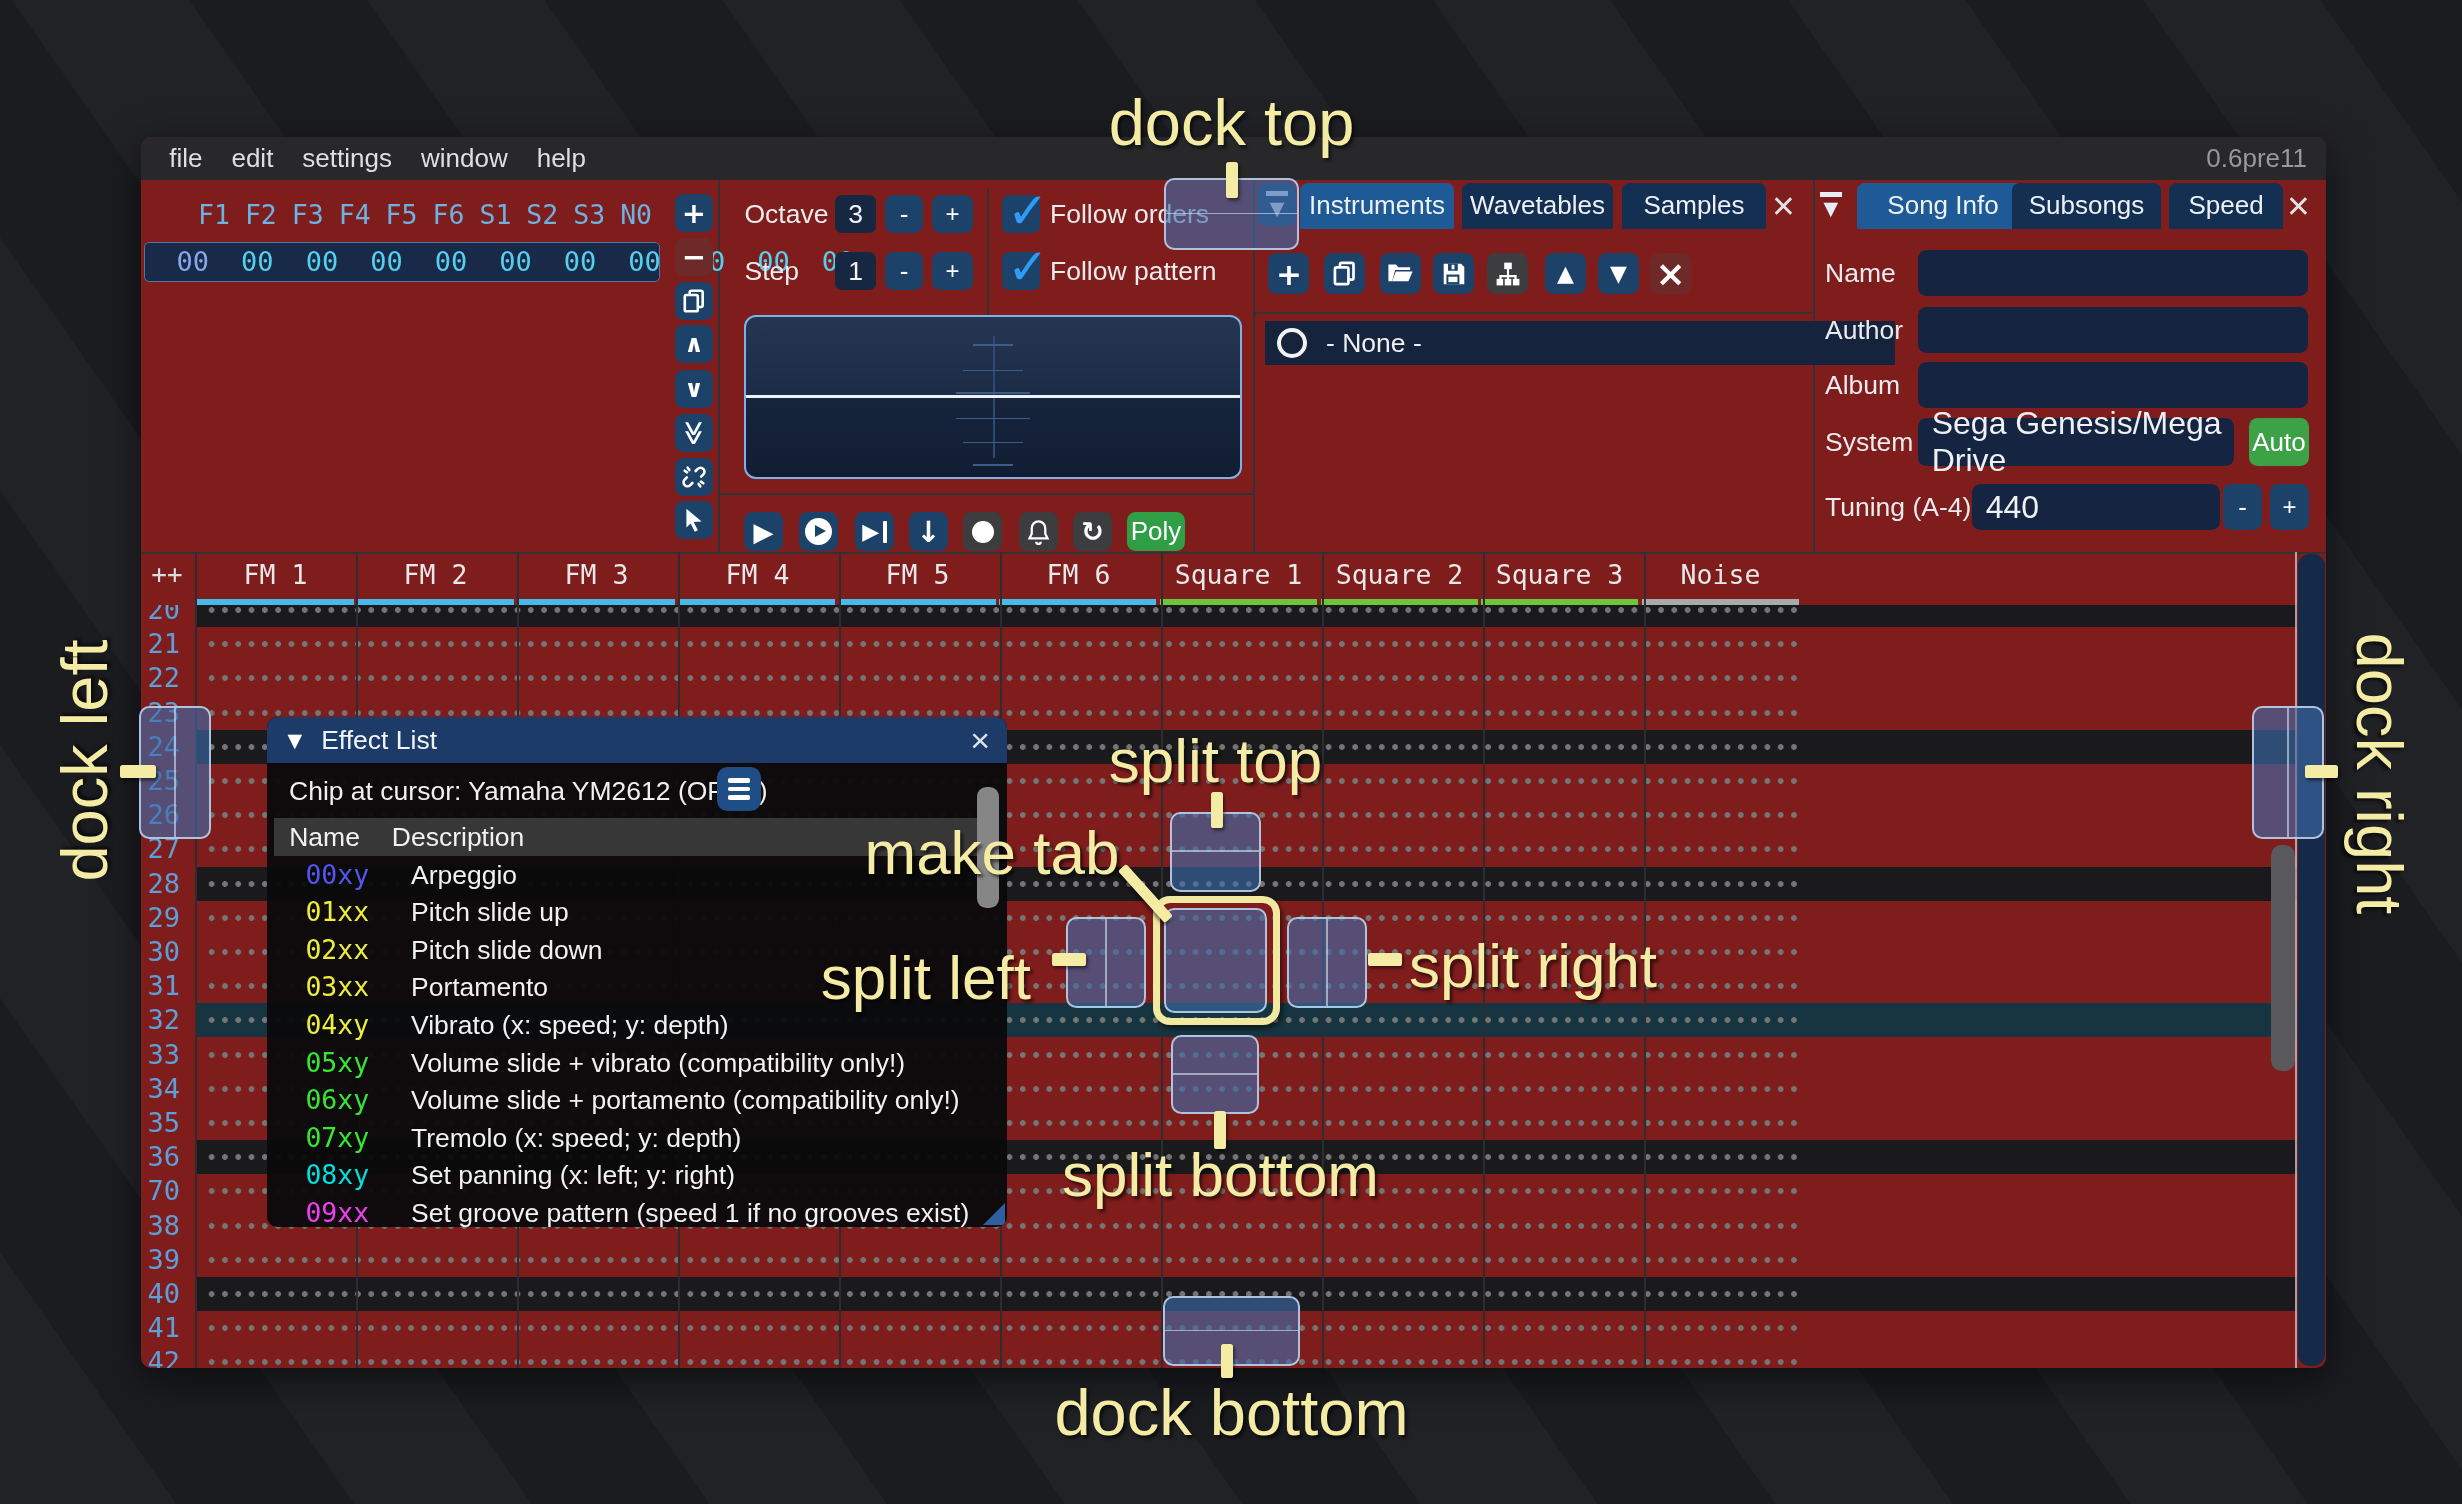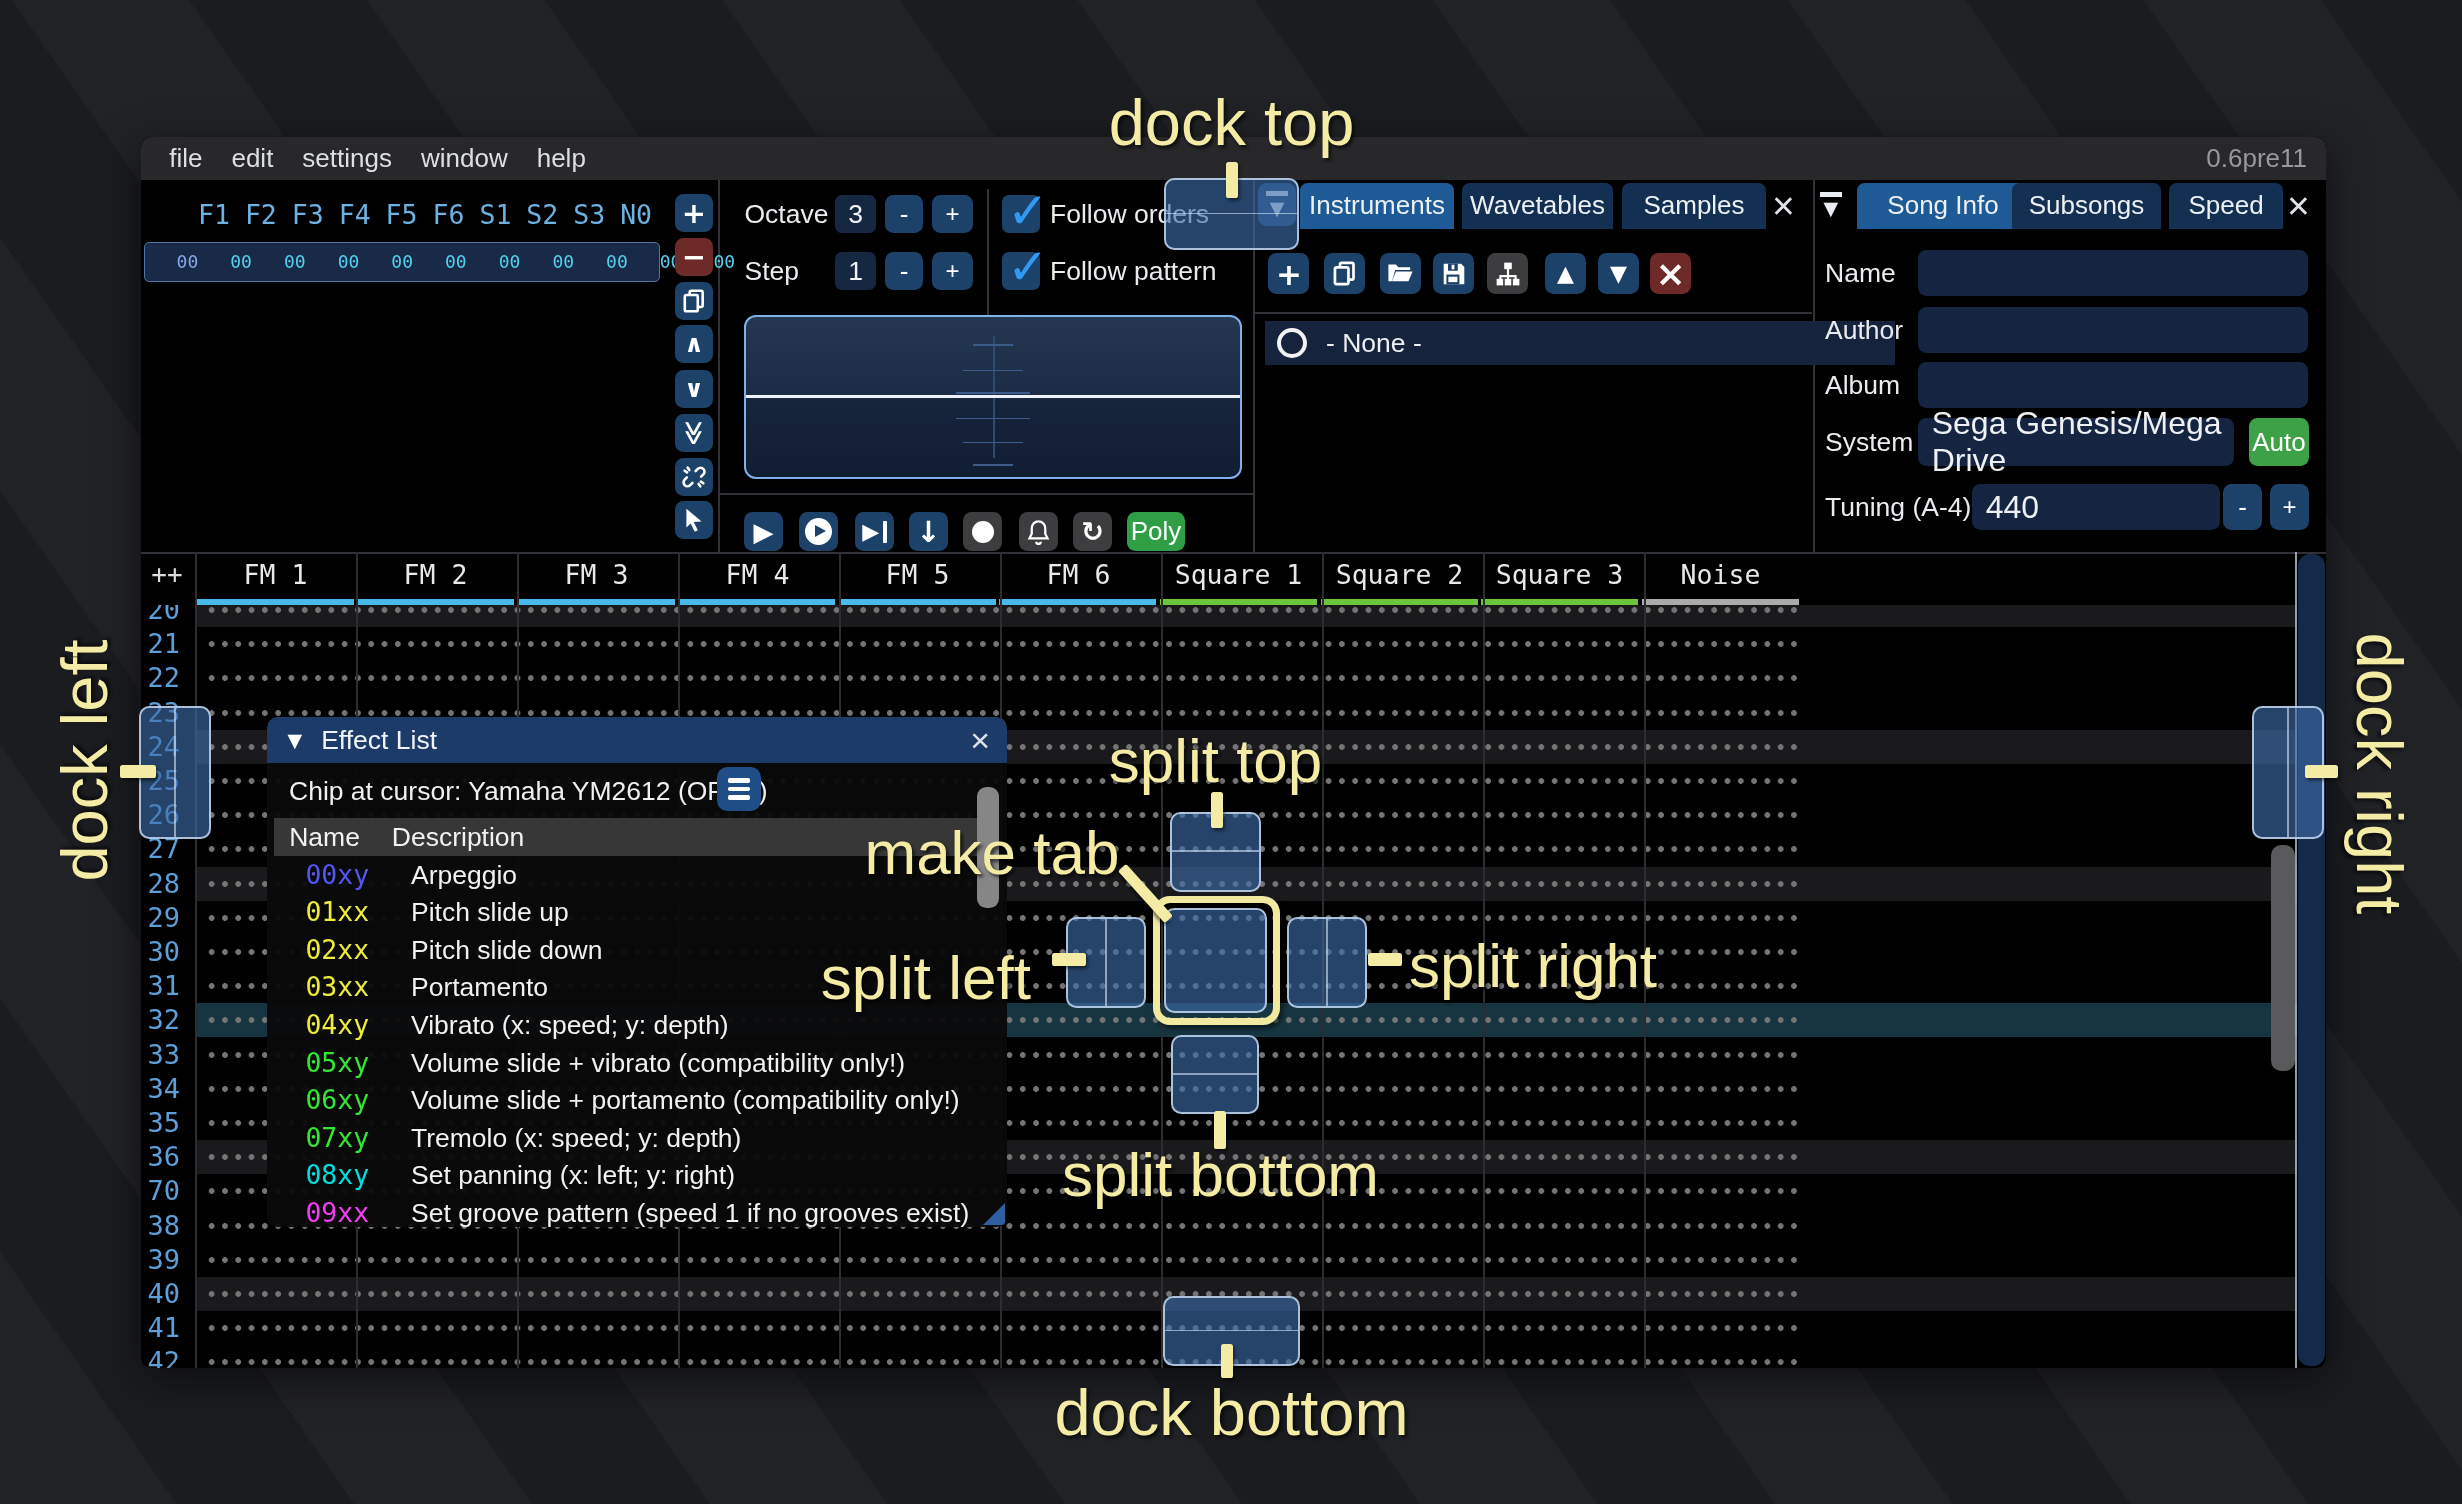--- a/index.html
+++ b/index.html
@@ -2,21 +2,21 @@
 <html style="font-size:13.7px"><head>
 <meta charset="utf-8">
 <style>
   html,body{margin:0;padding:0;}
   body{
     position:relative;width:2462px;height:1505px;overflow:hidden;
     background-color:#1c1d21;
     background-image:repeating-linear-gradient(55deg,#212226 0 145px,#1b1c20 145px 291px);
     font-family:"Liberation Sans",sans-serif;
   }
-  #window{position:absolute;left:141px;top:137px;width:2185px;height:1231px;background:#000000;
+  #window{position:absolute;left:141px;top:137px;width:2185px;height:1231px;background:#7f1d1d;
     border-radius:10.3px;overflow:hidden;box-shadow:0 12px 41px rgba(0,0,0,0.55);}
   .menubar{position:absolute;left:0;top:0;right:0;height:43px;background:#28282b;display:flex;
     align-items:center;padding-left:13.7px;border-radius:10.3px 10.3px 0 0;box-sizing:border-box;}
   .menu-item{color:#dcdfe3;font-size:26px;padding:0 14.5px;}
   .version{position:absolute;right:19px;top:0;line-height:43px;color:#97999d;font-size:26px;}
   .panel{position:absolute;top:43px;height:372px;}
   .vsep{position:absolute;top:43px;height:372px;width:1.7px;background:#313137;}
   .hsep{position:absolute;height:1.7px;background:#313137;}
   .btn{position:absolute;background:#1d4269;border-radius:8.5px;color:#fff;display:flex;
     align-items:center;justify-content:center;}
@@ -37,21 +37,21 @@
   .input{position:absolute;background:#152440;border-radius:8.5px;color:#eef0f3;font-size:32px;
     display:flex;align-items:center;padding-left:13.7px;box-sizing:border-box;}
   .collapse-icon{display:flex;flex-direction:column;align-items:center;color:#e8edf4;}
   .ci-bar{width:22px;height:5.1px;background:#e8edf4;margin-bottom:3.4px;}
   .ci-tri{font-size:19px;line-height:17px;font-family:"DejaVu Sans",sans-serif;}
   
   #order-headers{position:absolute;left:2.6px;top:19px;width:516px;height:31px;display:flex;}
   .ord-h{width:47px;text-align:center;font-size:26.5px;color:#6cb2e2;line-height:31px;}
   #order-row{position:absolute;left:2.6px;top:62px;width:516px;height:40px;display:flex;background:#182a47;
     border:1.7px solid #53759f;border-radius:5.1px;box-sizing:border-box;}
-  .ord-c{width:47px;text-align:center;font-size:18px;color:#54d0ee;line-height:37px;padding-left:32px;}
+  .ord-c{width:47px;text-align:center;font-size:27px;color:#54d0ee;line-height:37px;padding-left:32px;}
   .ord-c.first{color:#86a6ea;}
   
   #osc{position:absolute;left:26px;top:135px;width:498px;height:164px;border:2.6px solid #7fb1e8;
     border-radius:12px;background:linear-gradient(#243650 0%,#1c2c47 48%,#16243c 52%,#111d32 100%);
     box-sizing:border-box;}
   .osc-mid{position:absolute;left:0;right:0;top:50%;height:2.6px;margin-top:-1.7px;background:#eef2f8;}
   .osc-vline{position:absolute;left:50%;top:12%;bottom:12%;width:1.7px;background:#2e4a74;}
   .osc-tick{position:absolute;height:1.7px;background:#3c5c8c;}
   
   #pattern{position:absolute;left:0;top:415px;width:2185px;height:817px;}

